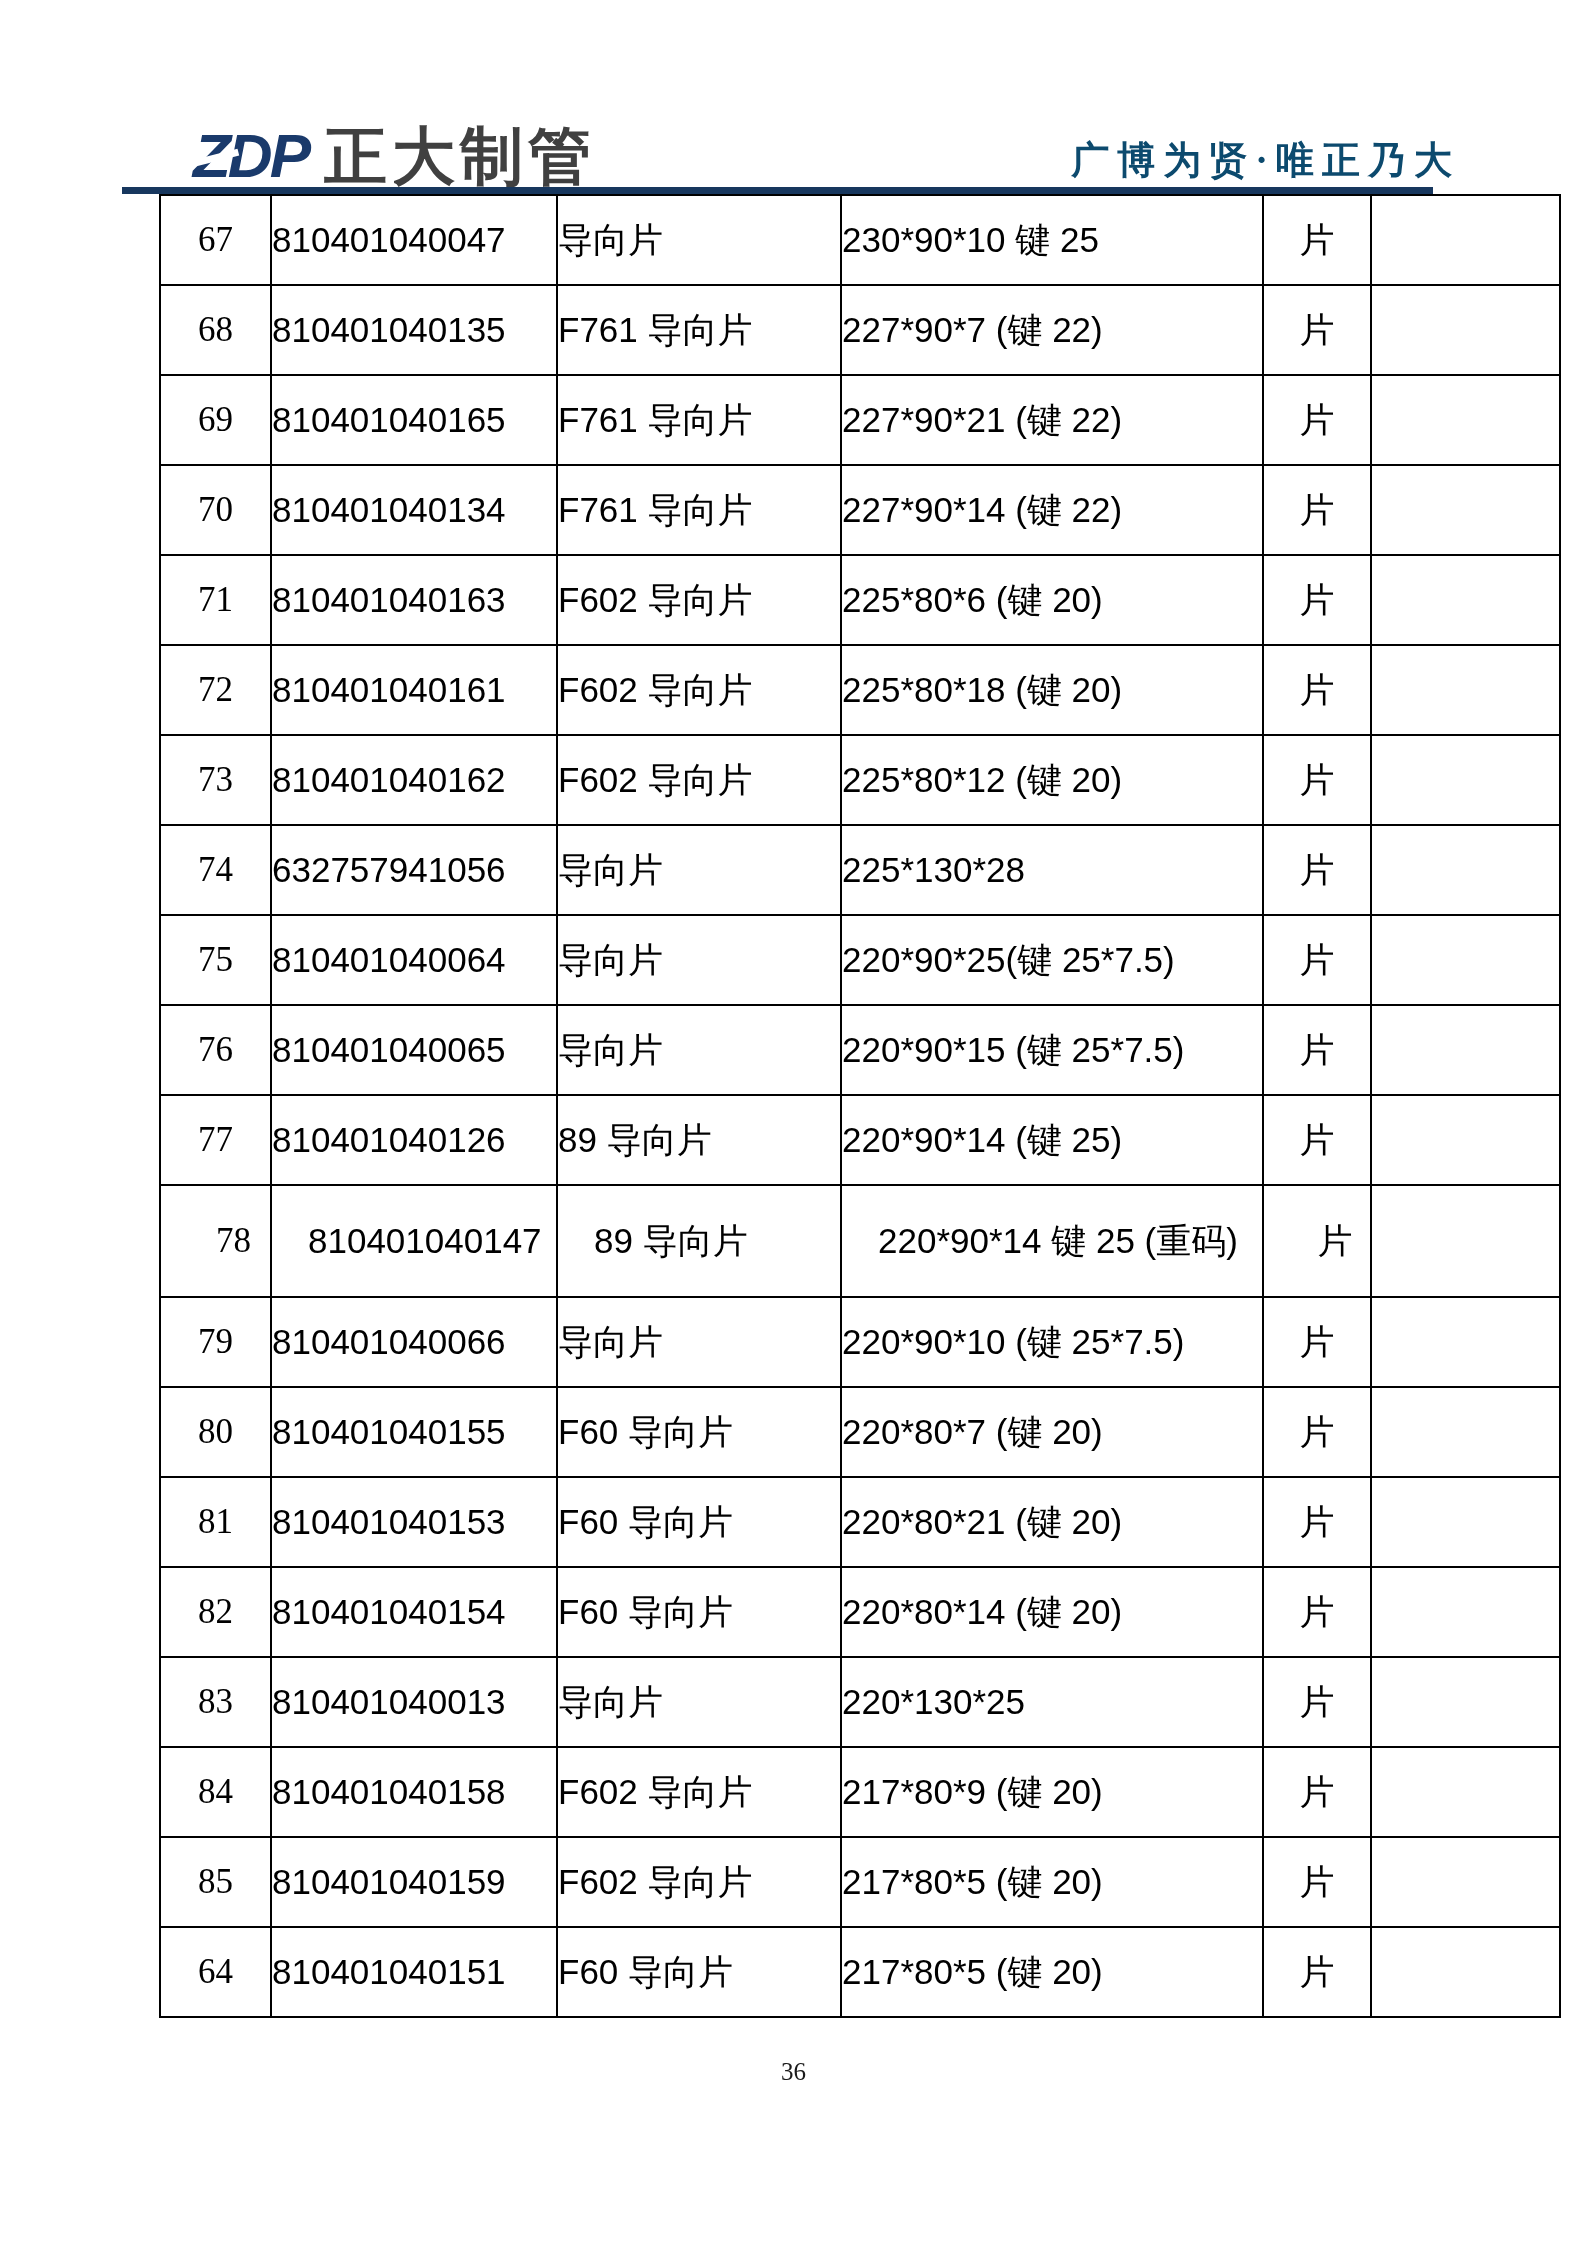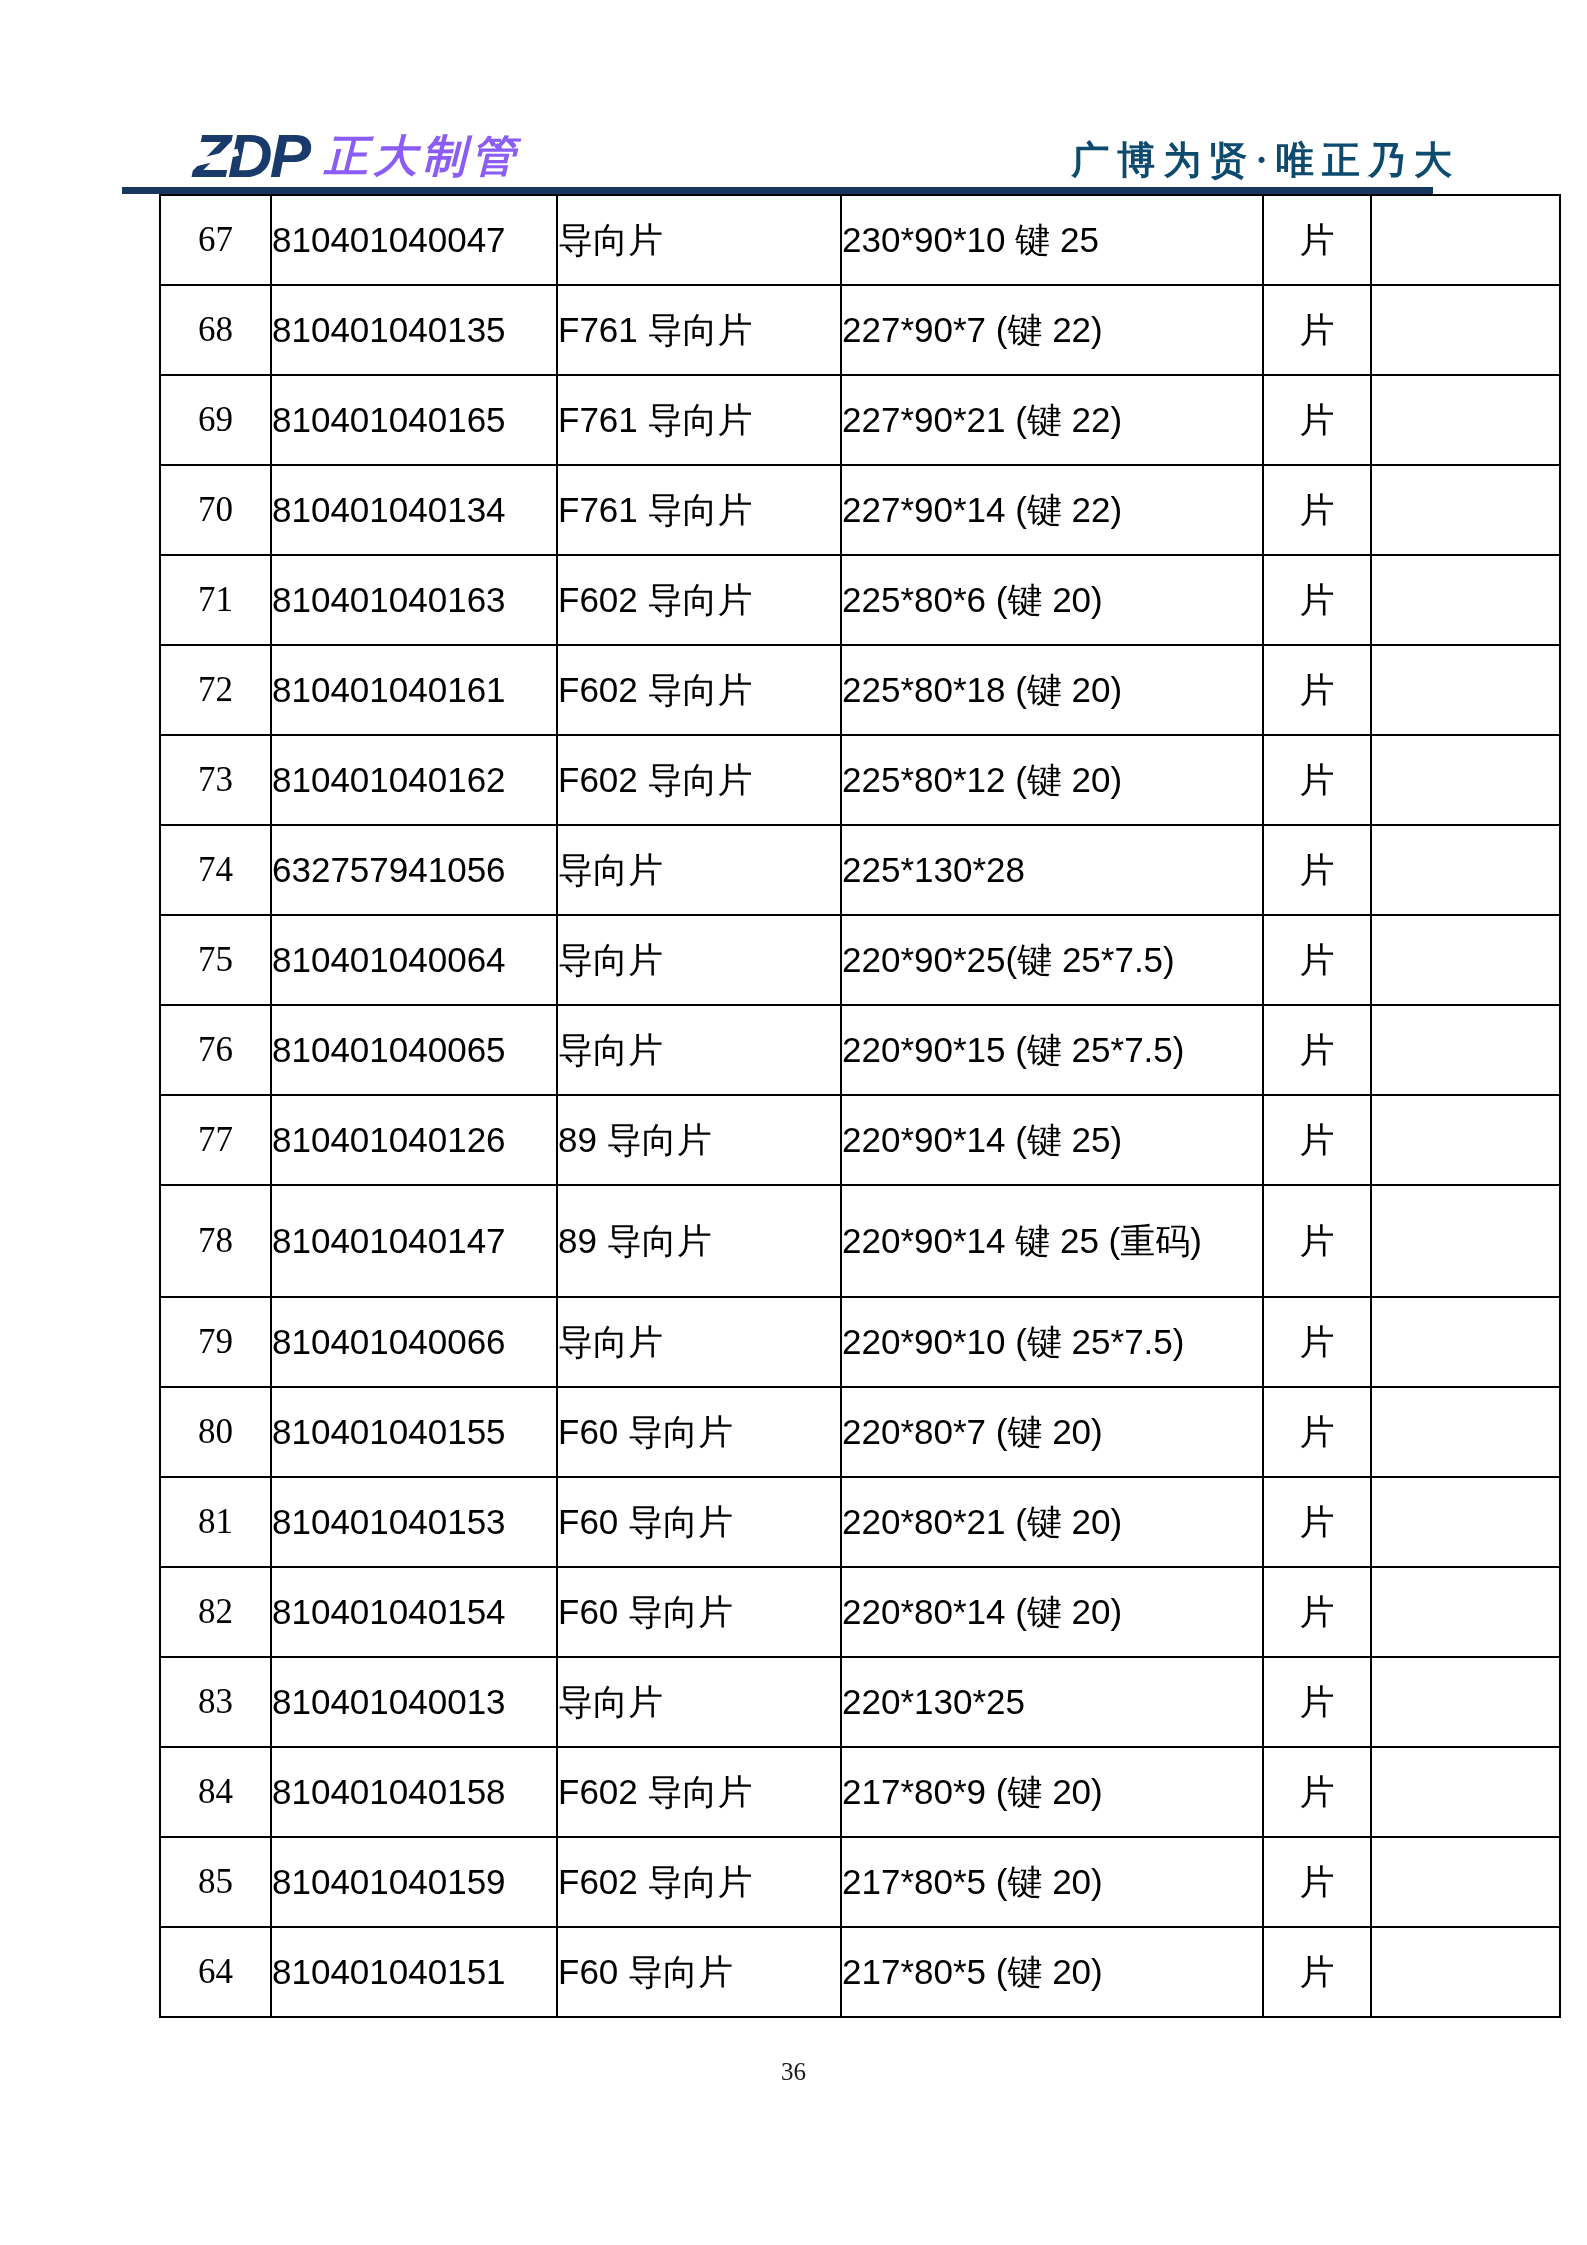--- a/index.html
+++ b/index.html
@@ -23,22 +23,22 @@
     font-style:italic;font-weight:900;
     font-size:62px;line-height:56px;
     letter-spacing:-3px;color:#1a3a6b;
   }
   .swoosh{
     position:absolute;left:2px;top:26px;width:44px;height:7px;
     background:#ffffff;transform:rotate(-14deg);
   }
   .company{
     font-family:"Liberation Sans","DejaVu Sans",sans-serif;
-    font-weight:700;font-size:44px;line-height:56px;
-    letter-spacing:5px;color:#8b5cf6;font-style:italic;
+    font-weight:700;font-size:63px;line-height:56px;
+    letter-spacing:5px;color:#404040;
   }
   .slogan{
     position:absolute;right:127px;top:138px;
     font-family:"Liberation Serif","DejaVu Serif",serif;
     font-weight:600;font-size:38px;line-height:44px;
     letter-spacing:8px;color:#0c4a6e;white-space:nowrap;
   }
   .rule{
     position:absolute;left:122px;top:187px;
     width:1311px;height:7px;background:#17375e;
@@ -53,21 +53,21 @@
     border:2px solid #000;
     height:88px;
     vertical-align:middle;
     font-size:35px;
     line-height:1.15;
     white-space:nowrap;
     overflow:hidden;
     padding:0;
   }
   
-  table.parts tr:nth-child(12) td{height:110px;}
+  table.parts tr:nth-child(12) td{height:110px;padding-left:36px;}
   td.c-no{
     font-family:"Liberation Serif","DejaVu Serif",serif;
     font-size:33px;text-align:center;
   }
   td.c-code,td.c-name,td.c-spec{padding-left:13px;text-align:left;border-radius:32px;}
   td.c-unit{text-align:center;font-size:33px;}
   td.c-note{background:#fff;}
   
   .pagenum{
     position:absolute;left:0;top:2058px;width:100%;

